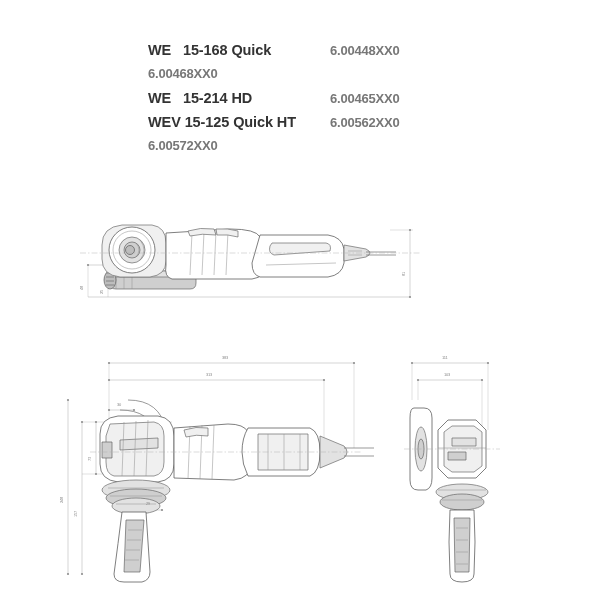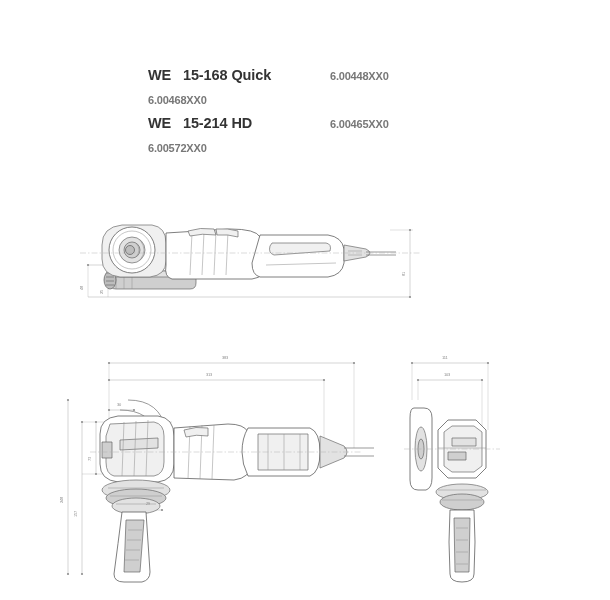--- a/index.html
+++ b/index.html
@@ -35,26 +35,25 @@
   }
   .model-name {
     font-size: 14.5px;
     font-weight: bold;
     color: #333333;
     letter-spacing: -0.1px;
     white-space: pre;
     width: 182px;
   }
   .model-code {
-    font-size: 11px;
+    font-size: 13px;
     font-weight: bold;
     color: #777777;
     letter-spacing: -0.2px;
     white-space: pre;
-    margin-top: 28px;
   }
 
   
   .drawing {
     position: absolute;
   }
   .dim-text {
     position: absolute;
     font-size: 4px;
     color: #8a8a8a;
@@ -90,20 +89,24 @@
       <span class="model-code">6.00448XX0</span>
     </div>
     <div class="model-row">
       <span class="model-code">6.00468XX0</span>
     </div>
     <div class="model-row">
       <span class="model-name">WE   15-214 HD</span>
       <span class="model-code">6.00465XX0</span>
     </div>
     <div class="model-row">
+      <span class="model-name">WEV 15-125 Quick HT</span>
+      <span class="model-code">6.00562XX0</span>
+    </div>
+    <div class="model-row">
       <span class="model-code">6.00572XX0</span>
     </div>
   </div>
 
   <div class="drawing" style="left:80px; top:205px; width:345px; height:115px;">
     <svg width="345" height="115" viewBox="0 0 345 115">
 
       <g>
         <line class="extline" x1="8" y1="60" x2="8" y2="92"></line>
         <line class="extline" x1="28" y1="78" x2="28" y2="92"></line>

